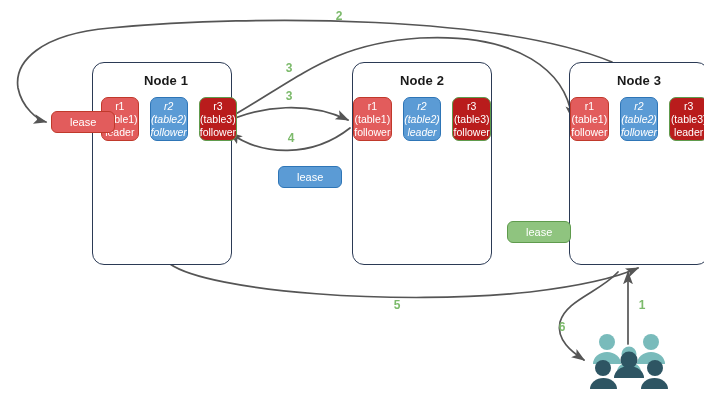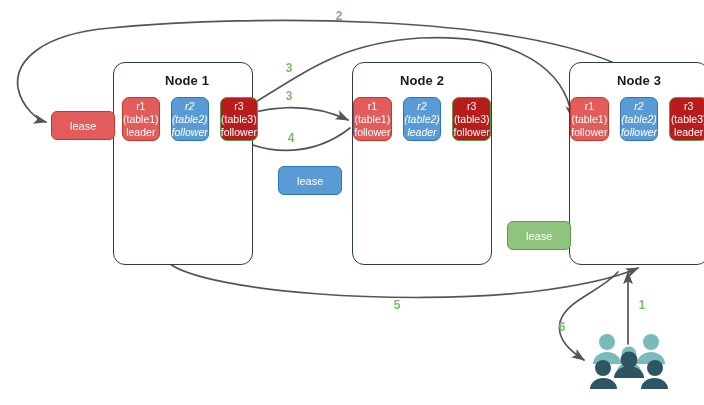--- a/index.html
+++ b/index.html
@@ -61,21 +61,21 @@
     text-align: center;
   }
   .replica .l1, .replica .l2 { display: block; }
   .replica.red   { background: #e25c5c; border: 1.4px solid #c0392b; }
   .replica.blue  { background: #5b9bd5; border: 1.4px solid #2e75b6; font-style: italic; }
   .replica.green { background: #b91c1c; border: 1.4px solid #5f9b4d; }
 
   
   .lease {
     position: absolute;
-    height: 29px;
+    height: 22px;
     min-width: 50px;
     padding: 0 18px;
     border-radius: 6px;
     display: flex;
     align-items: center;
     justify-content: center;
     color: #ffffff;
     font-size: 11px;
   }
   .lease.red   { background: #e25c5c; border: 1.4px solid #c0392b; }
@@ -122,21 +122,21 @@
       <path d="M 350,128 C 312,158 262,156 230,133" marker-end="url(#ah)"></path>
 
       <path d="M 170,264 C 210,292 400,306 530,292 C 588,285 620,276 638,268" marker-end="url(#ah)"></path>
 
       <path d="M 628,344 L 628,272" marker-end="url(#ah)"></path>
 
       <path d="M 618,272 C 600,292 566,300 560,322 C 556,340 572,352 584,360" marker-end="url(#ah)"></path>
     </g>
   </svg>
 
-  <div class="node" id="node1" style="left:113px; top:62px; width:140px; height:203px;padding-left:8px;">
+  <div class="node" id="node1" style="left:92px; top:62px; width:140px; height:203px;padding-left:8px;">
     <div class="node-title">Node 1</div>
     <div class="replicas">
       <div class="replica red">
         <span class="l1">r1 (table1)</span>
         <span class="l2">leader</span>
       </div>
       <div class="replica blue">
         <span class="l1">r2 (table2)</span>
         <span class="l2">follower</span>
       </div>

